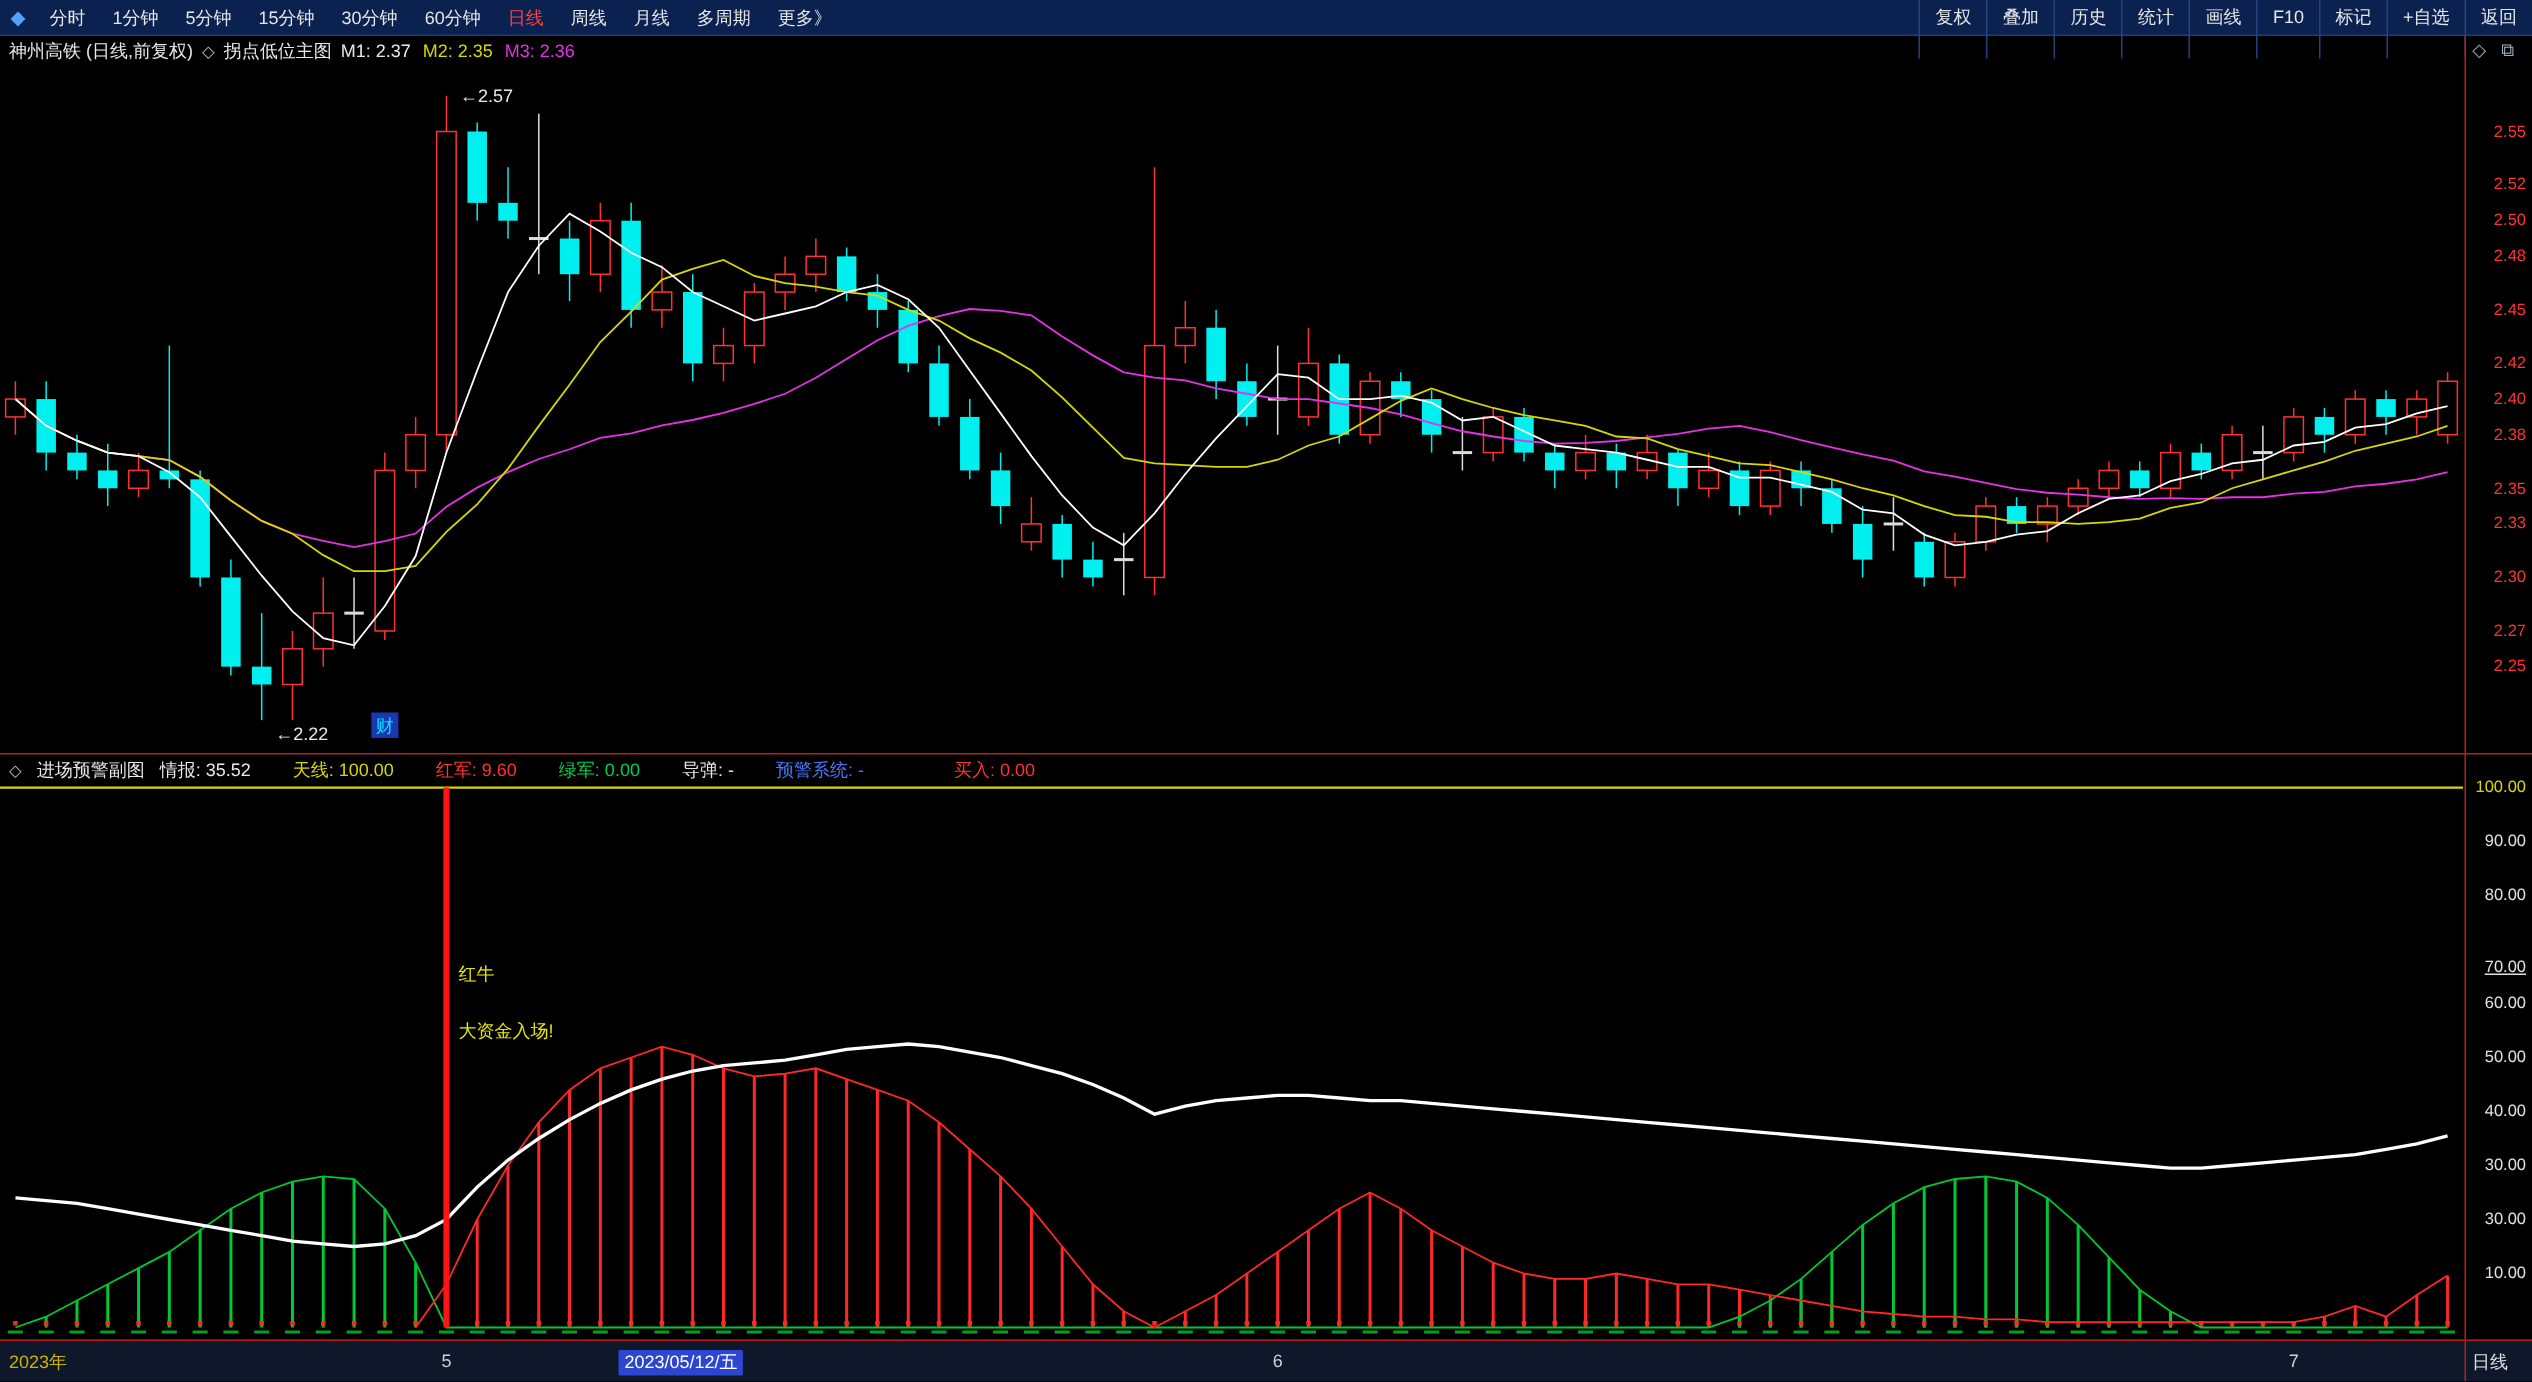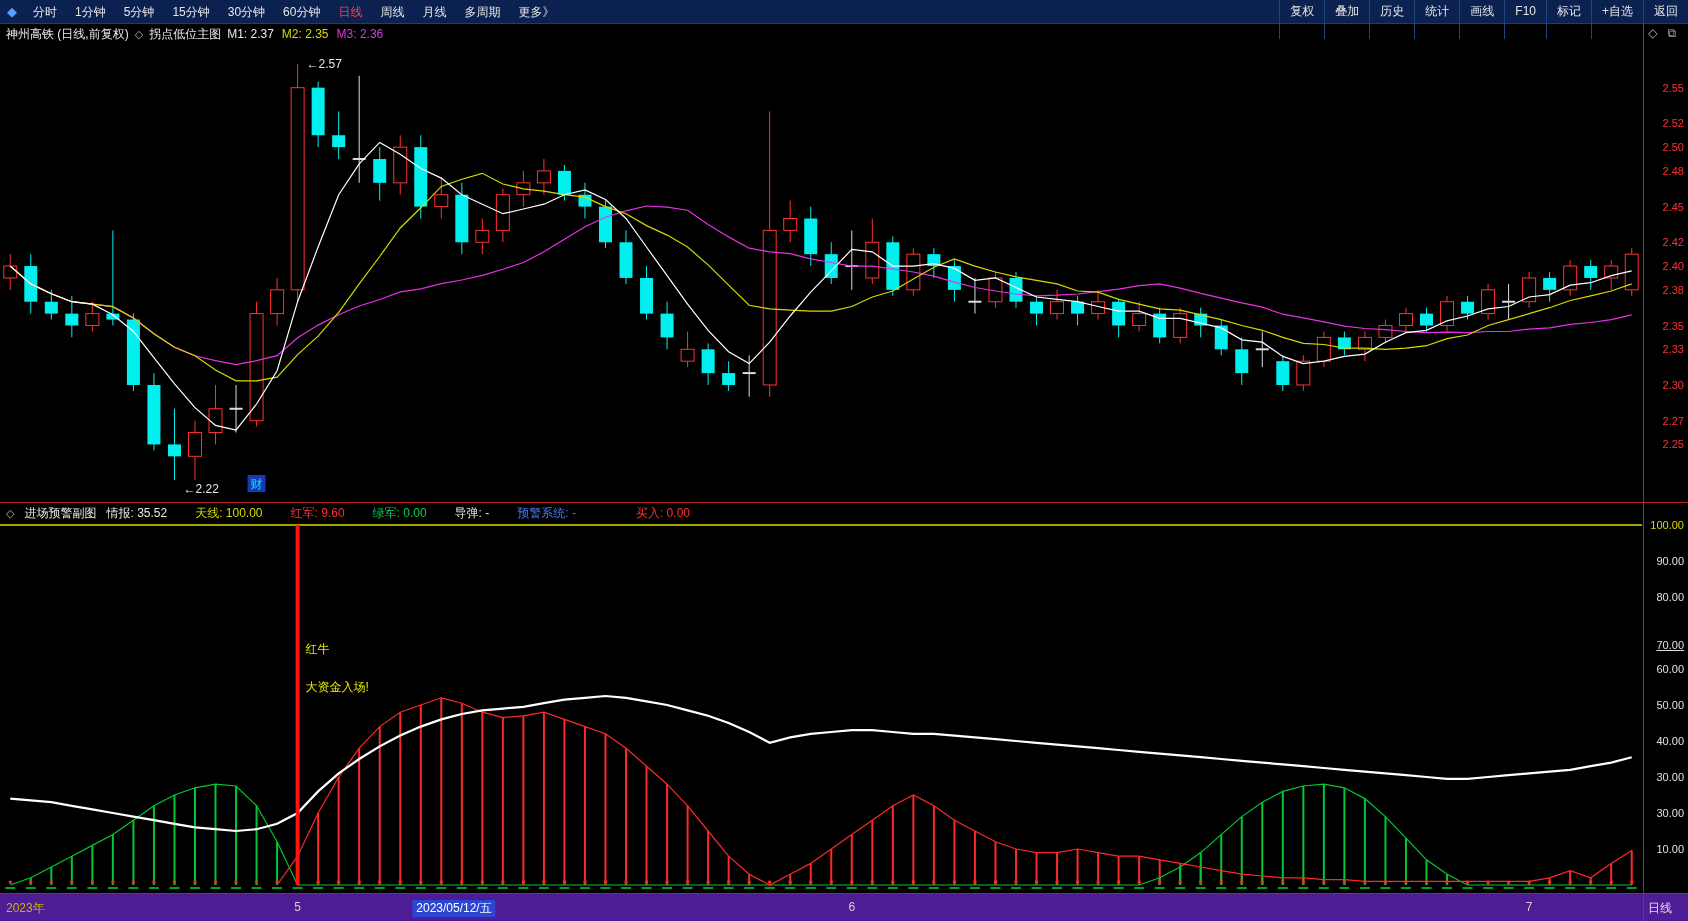--- a/index.html
+++ b/index.html
@@ -14,21 +14,21 @@
   .mleft{display:flex;align-items:flex-start;}
   .mitem{padding:0 9px;line-height:24px;cursor:default;white-space:nowrap;}
   .mitem.active{color:#ff4040;}
   .spacer{flex:1;}
   .mright{display:flex;align-items:center;}
   .mbtn{padding:16px 10px;line-height:23px;border-left:1px solid #23437c;cursor:default;white-space:nowrap;}
 
   
   .main-panel{position:absolute;left:0;top:24px;width:1688px;height:478px;}
   .sub-panel{position:absolute;left:0;top:502px;width:1688px;height:391px;border-top:1px solid #b42020;}
-  .time-axis{position:absolute;left:0;top:893px;width:1688px;height:28px;border-top:1px solid #b42020;background:#4c1d95;}
+  .time-axis{position:absolute;left:0;top:893px;width:1688px;height:28px;border-top:1px solid #b42020;background:#0f172a;}
   .vline{position:absolute;left:1643px;top:24px;width:1px;height:897px;background:#b42020;z-index:4;}
 
   .chart-header{position:absolute;left:0;top:0;width:1642px;height:20px;display:flex;align-items:center;
     gap:6px;padding-left:6px;font-size:12px;color:#e8e8e8;z-index:2;white-space:nowrap;}
   .sub-header{position:absolute;left:0;top:1px;width:1642px;height:18px;display:flex;align-items:center;
     gap:10px;padding-left:6px;font-size:12px;color:#e8e8e8;z-index:2;white-space:nowrap;}
   .diamond{color:#b8b8b8;font-size:11px;cursor:default;}
   .hdr-icons{position:absolute;right:12px;top:2px;display:flex;gap:10px;color:#9fb0c0;font-size:12px;z-index:3;}
   .hdr-icons span{cursor:default;}
 

